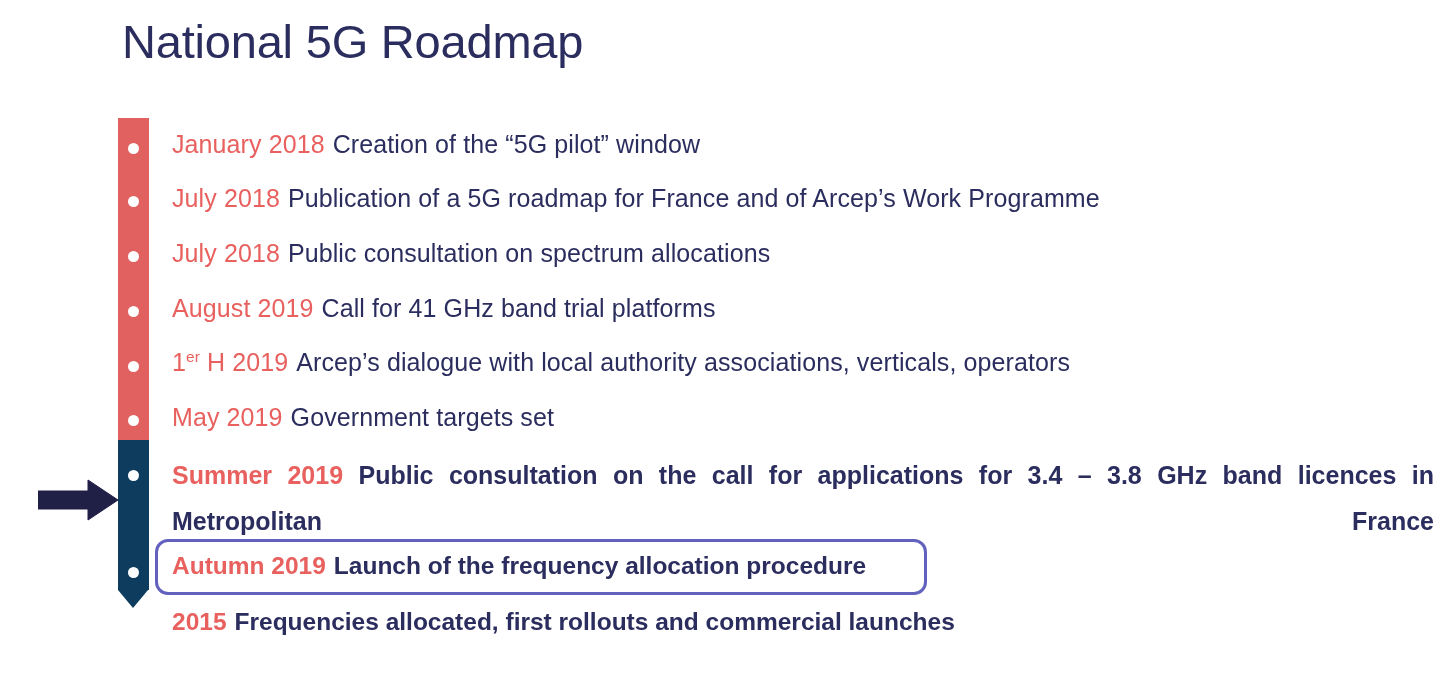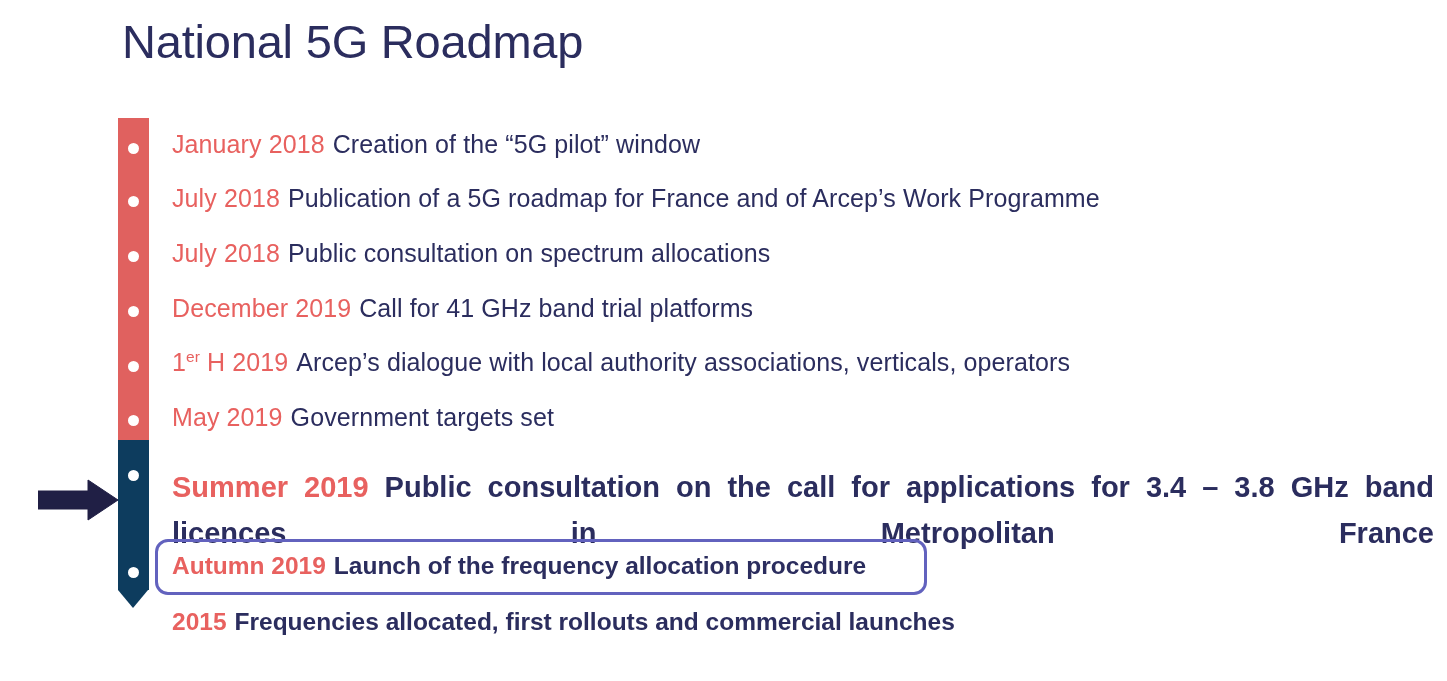--- a/index.html
+++ b/index.html
@@ -128,23 +128,23 @@
   .row-bold {
     font-size: 24.5px;
     font-weight: bold;
   }
   .row-bold .date { margin-right: 8px; }
 
   
   #row-summer {
     position: absolute;
     left: 172px;
-    top: 464px;
+    top: 452px;
     width: 1262px;
-    font-size: 29px;
+    font-size: 25px;
     font-weight: bold;
     color: #2b2d5e;
     text-align: justify;
     line-height: 46px;
     white-space: normal;
     text-justify: inter-word;
   }
   #row-summer .date { color: #e8615f; }
   #row-summer::after {
     content: "";
@@ -215,21 +215,21 @@
 
 <div class="row row-light" style="top:184px">
   <span class="date">July 2018</span><span class="desc">Publication of a 5G roadmap for France and of Arcep’s Work Programme</span>
 </div>
 
 <div class="row row-light" style="top:239px">
   <span class="date">July 2018</span><span class="desc">Public consultation on spectrum allocations</span>
 </div>
 
 <div class="row row-light" style="top:294px">
-  <span class="date">December 2019</span><span class="desc">Call for 41 GHz band trial platforms</span>
+  <span class="date">August 2019</span><span class="desc">Call for 41 GHz band trial platforms</span>
 </div>
 
 <div class="row row-light" style="top:348px">
   <span class="date"><span>1</span><sup class="ordinal">er</sup><span> H 2019</span></span><span class="desc">Arcep’s dialogue with local authority associations, verticals, operators</span>
 </div>
 
 <div class="row row-light" style="top:403px">
   <span class="date">May 2019</span><span class="desc">Government targets set</span>
 </div>
 

